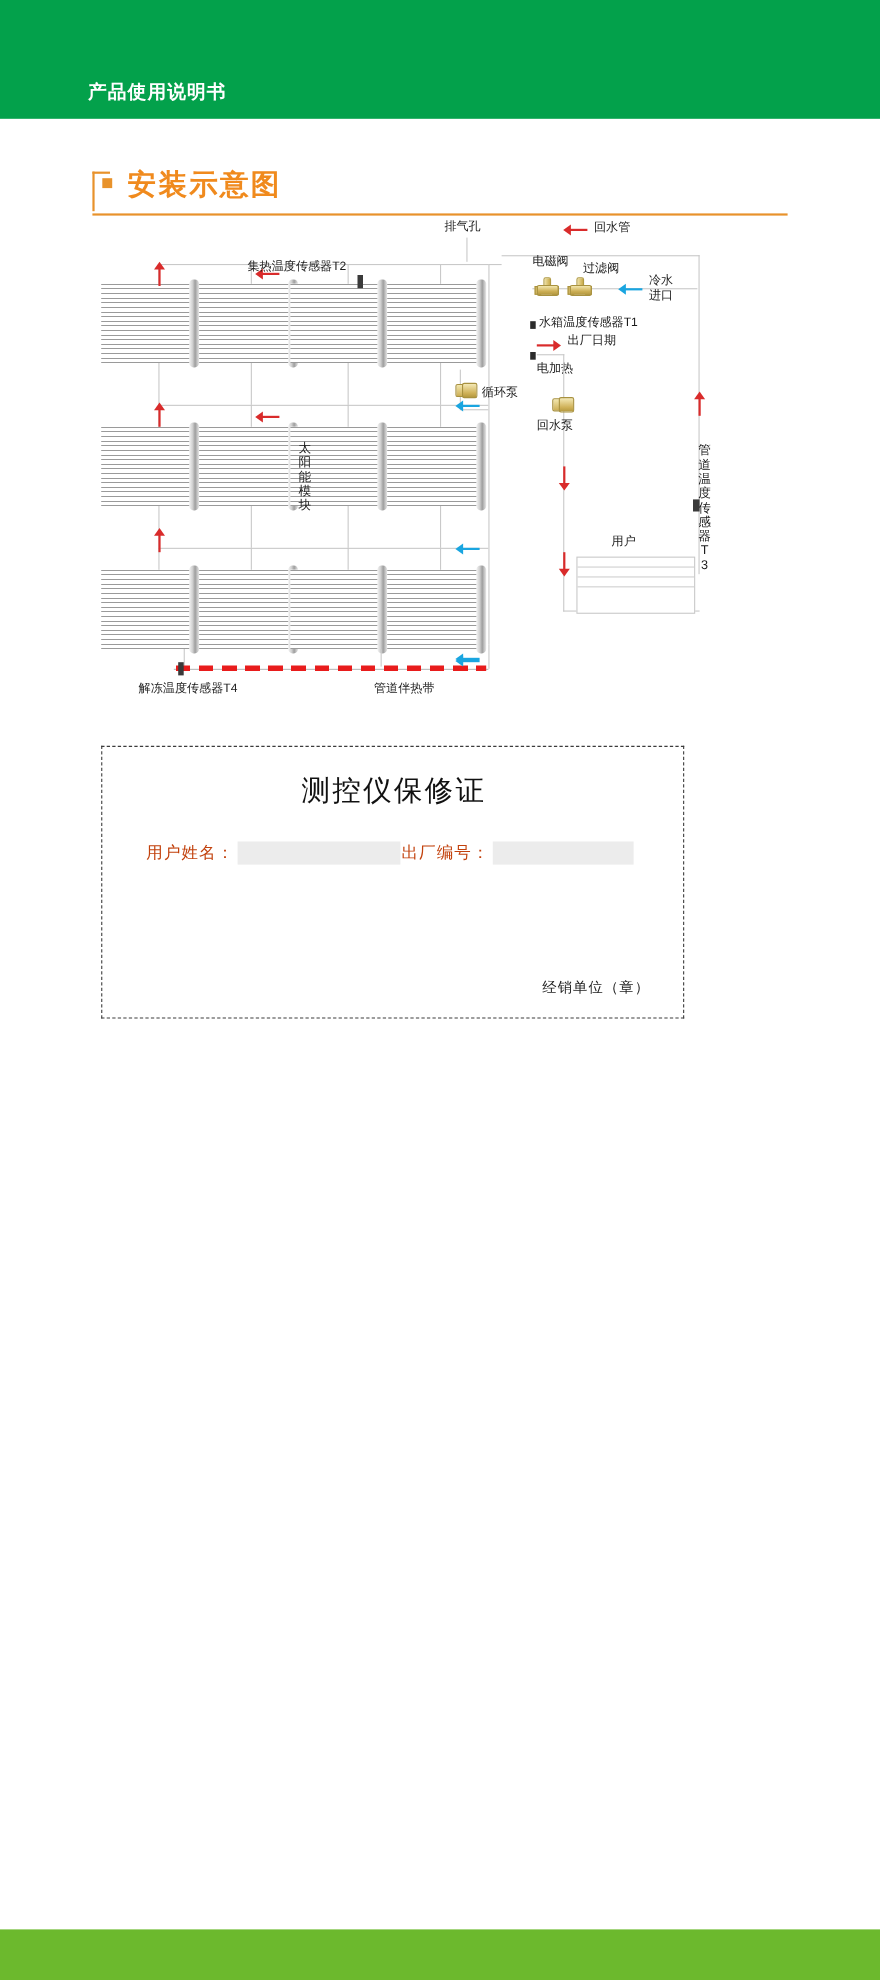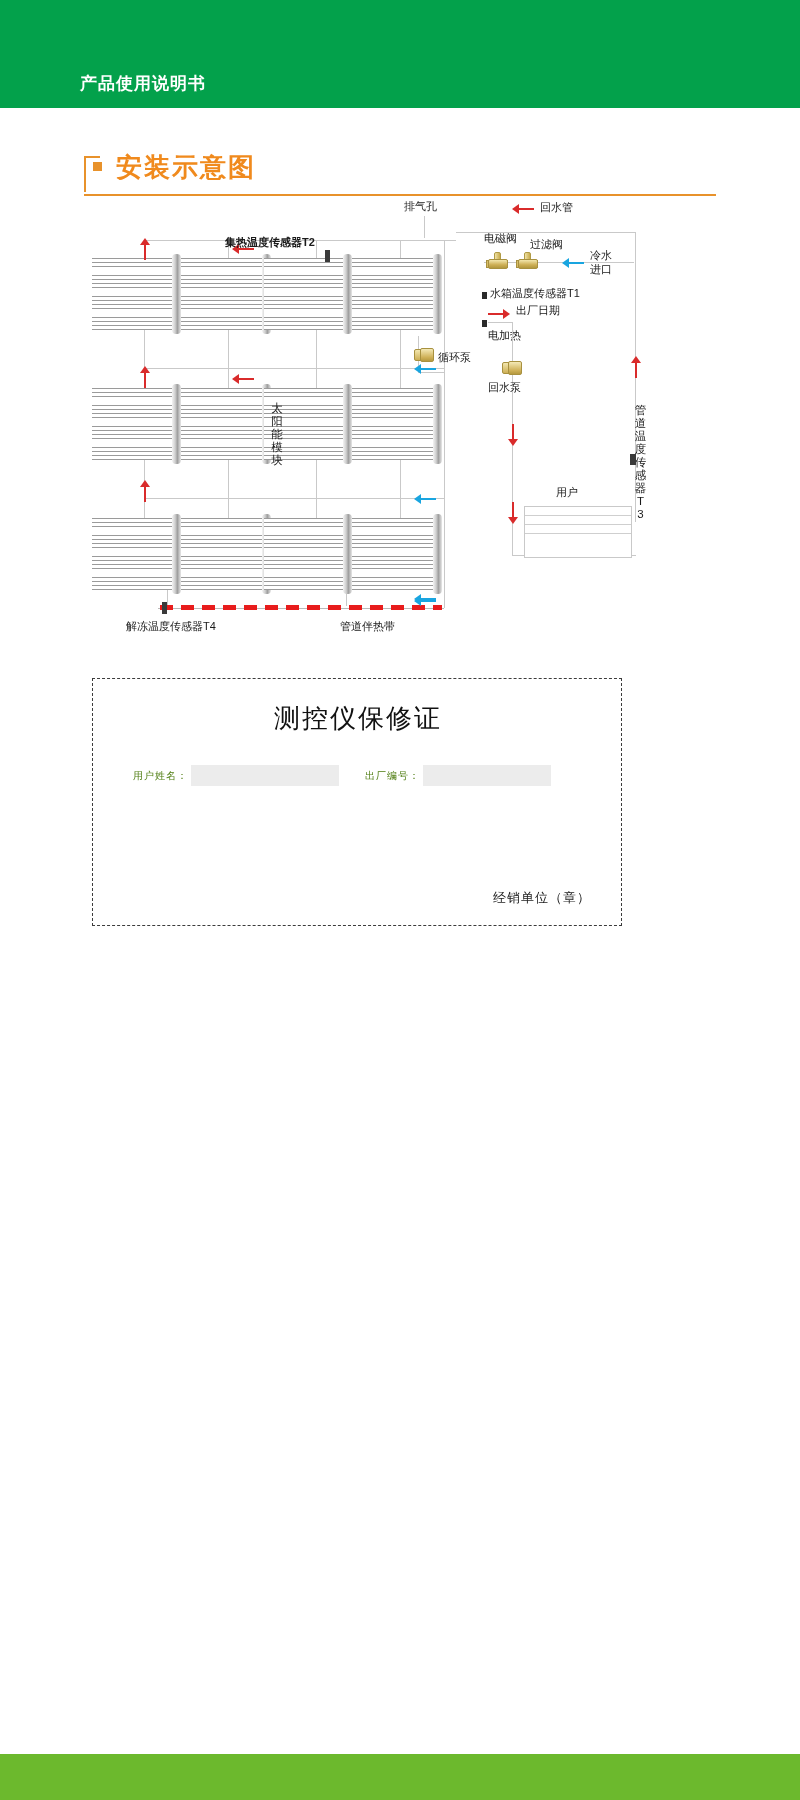--- a/index.html
+++ b/index.html
@@ -106,21 +106,21 @@
   .card{
     position:absolute;left:92px;top:678px;width:530px;height:248px;
     border:1.6px dashed #3c3c3c;background:#fff;box-sizing:border-box;
   }
   .card-title{
     position:absolute;left:0;top:22px;width:530px;text-align:center;
     font-size:26px;color:#111;letter-spacing:2px;
   }
   .card-row{position:absolute;left:0;width:530px;height:26px;}
   .fld{position:absolute;display:flex;align-items:center;}
-  .fld .k{font-size:10px;color:#4d7c0f;white-space:nowrap;letter-spacing:1px;}
+  .fld .k{font-size:15px;color:#c2410c;white-space:nowrap;letter-spacing:1px;}
   .fld .v{height:21px;background:#ececec;margin-left:3px;}
   .card-seal{position:absolute;right:30px;bottom:18px;font-size:13px;color:#222;letter-spacing:1px;}
 </style>
 </head>
 <body>
 
 <div class="header-bar"></div>
 <div class="header-title">产品使用说明书</div>
 
 <div class="sec">
@@ -255,21 +255,21 @@
     </div>
   <div class="arrow left a-blue" style="left:330px;top:400px;">
       <div class="head"></div>
       <div class="shaft"></div>
     </div>
   <div class="arrow left a-blue" style="left:330px;top:398px;">
       <div class="head"></div>
       <div class="shaft"></div>
     </div>
 
-  <div class="lbl" style="left:141px;top:40px;font-weight:bold;">集热温度传感器T2</div>
+  <div class="lbl" style="left:141px;top:40px;">集热温度传感器T2</div>
   <div class="sensor" style="left:241px;top:54px;"></div>
 
   <div class="vlbl" style="left:186px;top:206px;">
     <span style="display:block;word-break:break-all;">太阳能模块</span>
   </div>
 
 
   <div class="pipe pv" style="left:340px;top:20px;height:22px;"></div>
   <div class="lbl" style="left:320px;top:4px;">排气孔</div>
 

